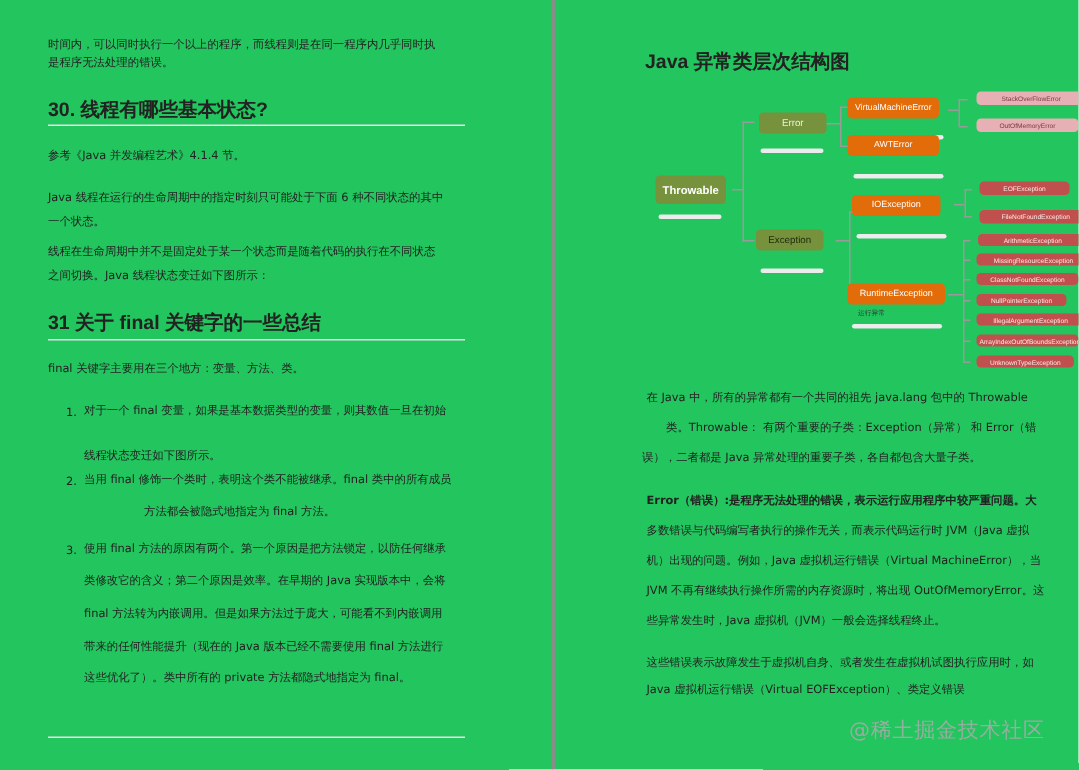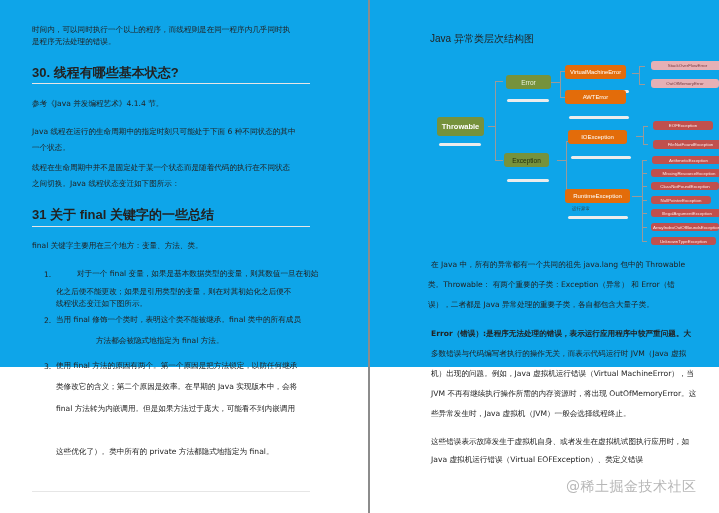--- a/index.html
+++ b/index.html
@@ -1,30 +1,30 @@
 <!DOCTYPE html>
 <html><head>
 <meta charset="utf-8">
 <style>
   * { box-sizing: border-box; margin: 0; padding: 0; }
   html, body { width: 719px; height: 513px; overflow: hidden; background: #ffffff; }
   body { position: relative; font-family: "DejaVu Sans", "Liberation Sans", sans-serif; color: #222; }
 
-  .page { position: absolute; top: 0; height: 367px; background: #0ea5e9; }
+  .page { position: absolute; top: 0; height: 513px; background: #22c55e; }
   .page-left { left: 0; width: 369px; }
   .page-right { left: 370px; width: 349px; }
   .divider { position: absolute; left: 368px; top: 0; width: 2px; height: 513px; background: #8c8c8c; }
 
   .para { position: absolute; font-size: 7.6px; line-height: 15px; color: #222; }
   .h2 { position: absolute; font-family: "Liberation Sans", sans-serif; font-weight: bold; font-size: 13px; color: #222; }
   .h2rule { position: absolute; height: 1px; background: #e6e6e6; }
   .olnum { position: absolute; font-size: 7.6px; color: #222; }
 
   
-  .diag-title { position: absolute; left: 60px; top: 32px; font-family: "Liberation Sans", sans-serif; font-weight: normal; font-size: 10px; color: #222; }
+  .diag-title { position: absolute; left: 60px; top: 32px; font-family: "Liberation Sans", sans-serif; font-weight: bold; font-size: 13px; color: #222; }
   .node { position: absolute; border-radius: 3px; color: #fff; font-family: "Liberation Sans", sans-serif; text-align: center; display: flex; align-items: center; justify-content: center; white-space: nowrap; overflow: hidden; }
   .green { background: #76923c; }
   .orange { background: #e36c0a; }
   .red { background: #c0504d; font-size: 4.4px; color: #fbe5e4; }
   .pink { background: #e6b0b5; font-size: 4.4px; color: #7a3a3f; }
   .line { position: absolute; background: #9a9a9a; }
   .shadow { position: absolute; height: 3px; border-radius: 2px; background: #ececec; }
   .note { position: absolute; font-size: 4.5px; color: #333; }
 
   .watermark { position: absolute; left: 566px; top: 478px; font-size: 14px; color: rgba(170,170,170,0.85); font-family: "DejaVu Sans", sans-serif; letter-spacing: 0.5px; }
@@ -43,32 +43,32 @@
   <div class="para" style="left:32px; top:124px;">Java 线程在运行的生命周期中的指定时刻只可能处于下面 6 种不同状态的其中</div>
   <div class="para" style="left:32px; top:140px;">一个状态。</div>
   <div class="para" style="left:32px; top:160px;">线程在生命周期中并不是固定处于某一个状态而是随着代码的执行在不同状态</div>
   <div class="para" style="left:32px; top:176px;">之间切换。Java 线程状态变迁如下图所示：</div>
 
   <div class="h2" style="left:32px; top:206px;">31  关于  final  关键字的一些总结</div>
   <div class="h2rule" style="left:32px; top:226px; width:278px;"></div>
   <div class="para" style="left:32px; top:238px;">final 关键字主要用在三个地方：变量、方法、类。</div>
 
   <div class="olnum" style="left:44px; top:270px;">1.</div>
-  <div class="para" style="left:56px; top:266px;margin-left:21px;">对于一个 final 变量，如果是基本数据类型的变量，则其数值一旦在初始</div>
-  <div class="para" style="left:56px; top:284px;">化之后便不能更改；如果是引用类型的变量，则在对其初始化之后便不</div>
+  <div class="para" style="left:56px; top:266px;">对于一个 final 变量，如果是基本数据类型的变量，则其数值一旦在初始</div>
   <div class="para" style="left:56px; top:296px;">线程状态变迁如下图所示。</div>
 
   <div class="olnum" style="left:44px; top:316px;">2.</div>
   <div class="para" style="left:56px; top:312px;">当用 final 修饰一个类时，表明这个类不能被继承。final 类中的所有成员</div>
   <div class="para" style="left:56px; top:333px;margin-left:40px;">方法都会被隐式地指定为 final 方法。</div>
 
   <div class="olnum" style="left:44px; top:362px;">3.</div>
   <div class="para" style="left:56px; top:358px;">使用 final 方法的原因有两个。第一个原因是把方法锁定，以防任何继承</div>
   <div class="para" style="left:56px; top:379px;">类修改它的含义；第二个原因是效率。在早期的 Java 实现版本中，会将</div>
   <div class="para" style="left:56px; top:401px;">final 方法转为内嵌调用。但是如果方法过于庞大，可能看不到内嵌调用</div>
+  <div class="para" style="left:56px; top:423px;">带来的任何性能提升（现在的 Java 版本已经不需要使用 final 方法进行</div>
   <div class="para" style="left:56px; top:444px;">这些优化了）。类中所有的 private 方法都隐式地指定为 final。</div>
 
   <div class="h2rule" style="left:32px; top:491px; width:278px;"></div>
 </div>
 
 <div class="divider"></div>
 
 <div class="page page-right">
   <div class="diag-title">Java 异常类层次结构图</div>
 
@@ -138,21 +138,21 @@
     <div class="node red" style="left:282px; top:156px; width:73px; height:8px;">ArithmeticException</div>
     <div class="node red" style="left:281px; top:169px; width:76px; height:8px;">MissingResourceException</div>
     <div class="node red" style="left:281px; top:182px; width:68px; height:8px;">ClassNotFoundException</div>
     <div class="node red" style="left:281px; top:196px; width:60px; height:8px;">NullPointerException</div>
     <div class="node red" style="left:281px; top:209px; width:72px; height:8px;">IllegalArgumentException</div>
     <div class="node red" style="left:281px; top:223px; width:68px; height:8px; justify-content:flex-start; padding-left:2px;">ArrayIndexOutOfBoundsException</div>
     <div class="node red" style="left:281px; top:237px; width:65px; height:8px;">UnknownTypeException</div>
   </div>
 
   <div class="para" style="left:61px; top:257px;">在 Java 中，所有的异常都有一个共同的祖先 java.lang 包中的 Throwable</div>
-  <div class="para" style="left:58px; top:277px;">类。Throwable： 有两个重要的子类：Exception（异常） 和 Error（错</div>
+  <div class="para" style="left:74px; top:277px;">类。Throwable： 有两个重要的子类：Exception（异常） 和 Error（错</div>
   <div class="para" style="left:58px; top:297px;">误），二者都是 Java 异常处理的重要子类，各自都包含大量子类。</div>
 
   <div class="para" style="left:61px; top:326px; font-weight:bold;">Error（错误）:是程序无法处理的错误，表示运行应用程序中较严重问题。大</div>
   <div class="para" style="left:61px; top:346px;">多数错误与代码编写者执行的操作无关，而表示代码运行时 JVM（Java 虚拟</div>
   <div class="para" style="left:61px; top:366px;">机）出现的问题。例如，Java 虚拟机运行错误（Virtual MachineError），当</div>
   <div class="para" style="left:61px; top:386px;">JVM 不再有继续执行操作所需的内存资源时，将出现 OutOfMemoryError。这</div>
   <div class="para" style="left:61px; top:406px;">些异常发生时，Java 虚拟机（JVM）一般会选择线程终止。</div>
 
   <div class="para" style="left:61px; top:434px;">这些错误表示故障发生于虚拟机自身、或者发生在虚拟机试图执行应用时，如</div>
   <div class="para" style="left:61px; top:452px;">Java 虚拟机运行错误（Virtual EOFException）、类定义错误</div>

